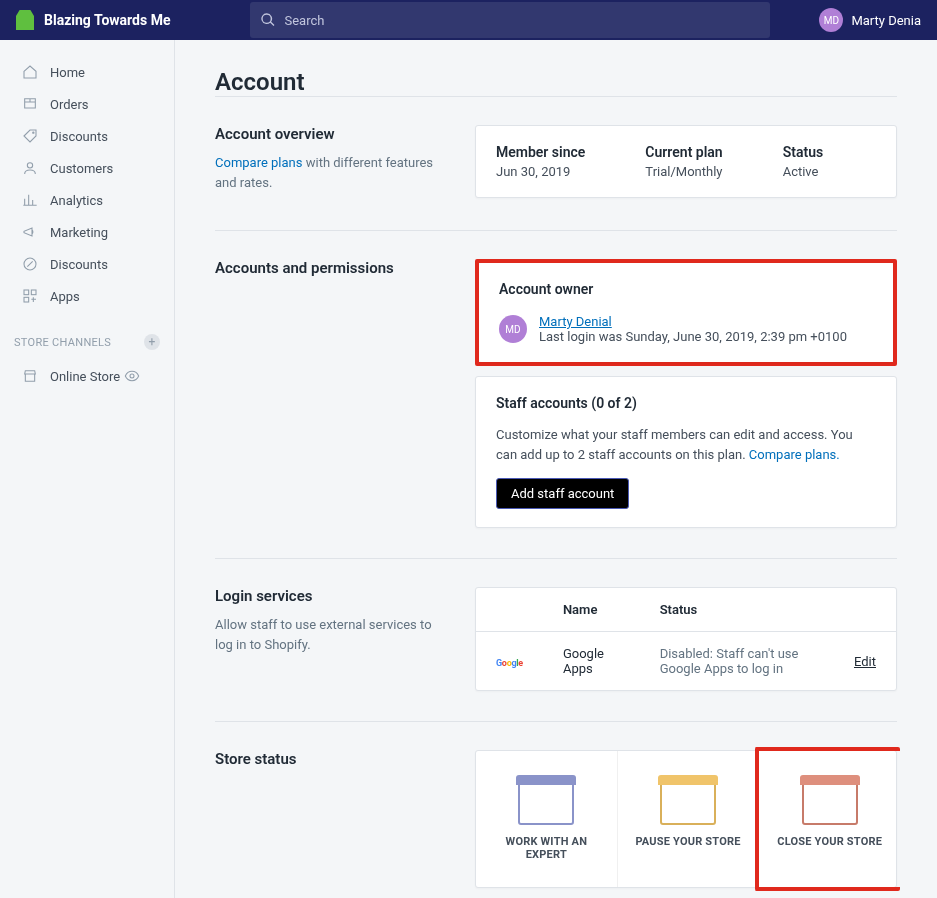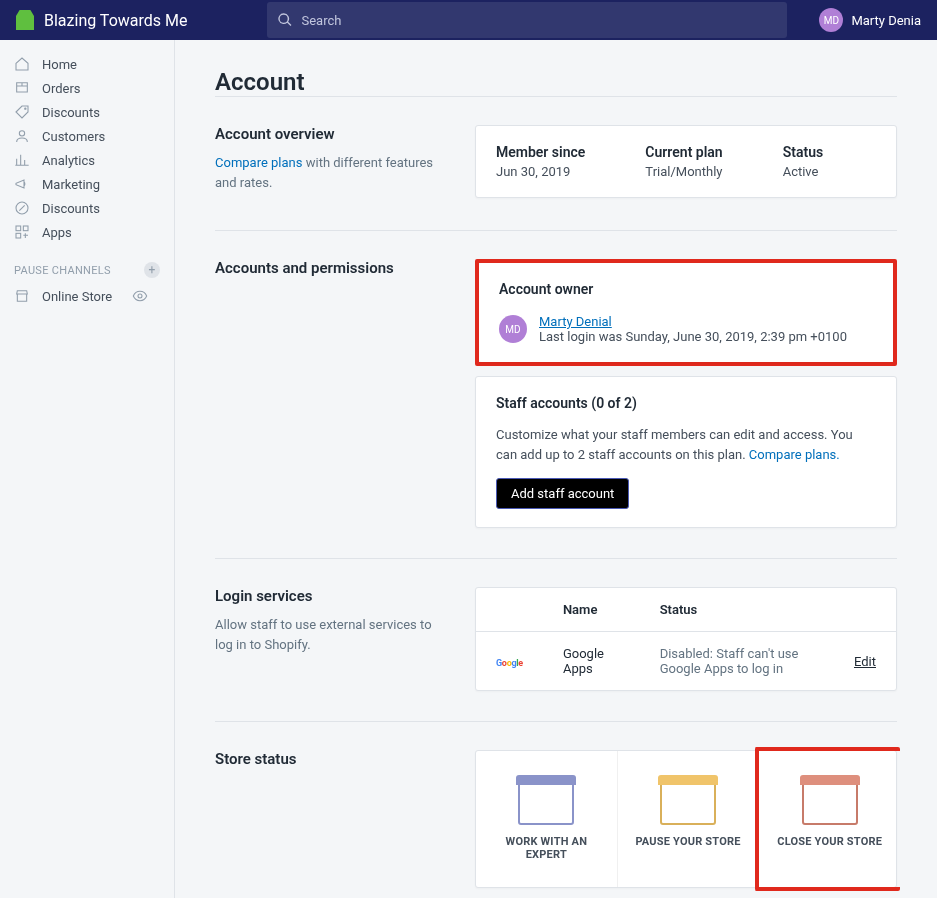--- a/index.html
+++ b/index.html
@@ -1,30 +1,30 @@
 <!DOCTYPE html>
 <html><head>
 <meta charset="utf-8">
 <style>
   *{box-sizing:border-box;margin:0;padding:0;font-family:-apple-system,BlinkMacSystemFont,"Segoe UI",Roboto,Helvetica,Arial,sans-serif;}
   body{background:#f4f6f8;color:#212b36;font-size:14px;}
   
   .topbar{height:40px;background:#1c2260;display:flex;align-items:center;padding:0 16px;color:#fff;}
   .topbar .logo{width:18px;height:20px;background:#5fbf3f;margin-right:10px;display:inline-block;clip-path:polygon(20% 0,80% 0,100% 30%,100% 100%,0 100%,0 30%);}
-  .topbar .store-name{font-weight:400;font-size:16px;}
+  .topbar .store-name{font-weight:700;font-size:14px;}
   .topbar .search{flex:0 0 520px;margin-left:80px;background:#32386f;border-radius:3px;height:36px;display:flex;align-items:center;padding:0 10px;color:#c1c5dd;}
   .topbar .search svg{width:16px;height:16px;margin-right:8px;fill:#c1c5dd;}
   .topbar .search span{color:#c1c5dd;font-size:13px;}
   .topbar .spacer{flex:1;}
   .topbar .avatar{width:24px;height:24px;border-radius:50%;background:#b07fd6;color:#fff;font-size:10px;display:flex;align-items:center;justify-content:center;margin-right:8px;}
   .topbar .username{font-size:13px;}
   
   .wrap{display:flex;}
   .sidebar{width:175px;background:#f4f6f8;border-right:1px solid #dfe3e8;min-height:860px;padding-top:12px;}
-  .nav-item{display:flex;align-items:center;height:24px;padding:0 14px;margin:0;cursor:pointer;color:#454f5b;font-size:13px;}
+  .nav-item{display:flex;align-items:center;height:24px;padding:0 14px;margin:8px;cursor:pointer;color:#454f5b;font-size:13px;}
   .nav-item svg{width:16px;height:16px;margin-right:12px;fill:none;stroke:#919eab;stroke-width:1.6;}
   .nav-heading{font-size:11px;color:#919eab;padding:18px 14px 6px;letter-spacing:.3px;display:flex;align-items:center;justify-content:space-between;}
   .nav-heading .plus{width:16px;height:16px;border-radius:50%;background:#dfe3e8;color:#919eab;display:flex;align-items:center;justify-content:center;font-size:12px;line-height:1;}
   .nav-item.sale{justify-content:space-between;}
   .eye{width:14px;height:14px;stroke:#c4cdd5;}
   .main{flex:1;padding:28px 40px 40px 40px;}
   h1.page-title{font-size:24px;font-weight:600;}
   .divider{border:none;border-top:1px solid #dfe3e8;margin:0 0 28px 0;}
   .section{display:flex;gap:40px;margin-bottom:30px;}
   .section-left{width:220px;}
@@ -133,21 +133,21 @@
     <div class="nav-item">
         <svg viewBox="0 0 24 24">
           <rect x="3" y="3" width="7" height="7"></rect>
           <rect x="14" y="3" width="7" height="7"></rect>
           <rect x="3" y="14" width="7" height="7"></rect>
           <path d="M17 14v7M14 17h7"></path>
         </svg>
         <span>Apps</span>
       </div>
     <div class="nav-heading">
-      <span>PAUSE CHANNELS</span>
+      <span>STORE CHANNELS</span>
       <span class="plus">+</span>
     </div>
     <div class="nav-item sale">
       <span style="display:flex;align-items:center;">
           <svg viewBox="0 0 24 24">
             <path d="M4 9h16l-1-5H5zM5 9v11h14V9"></path>
           </svg>
           <span>Online Store</span>
         </span>
       <svg class="eye" viewBox="0 0 24 24" fill="none" stroke="#c4cdd5" stroke-width="1.6">

